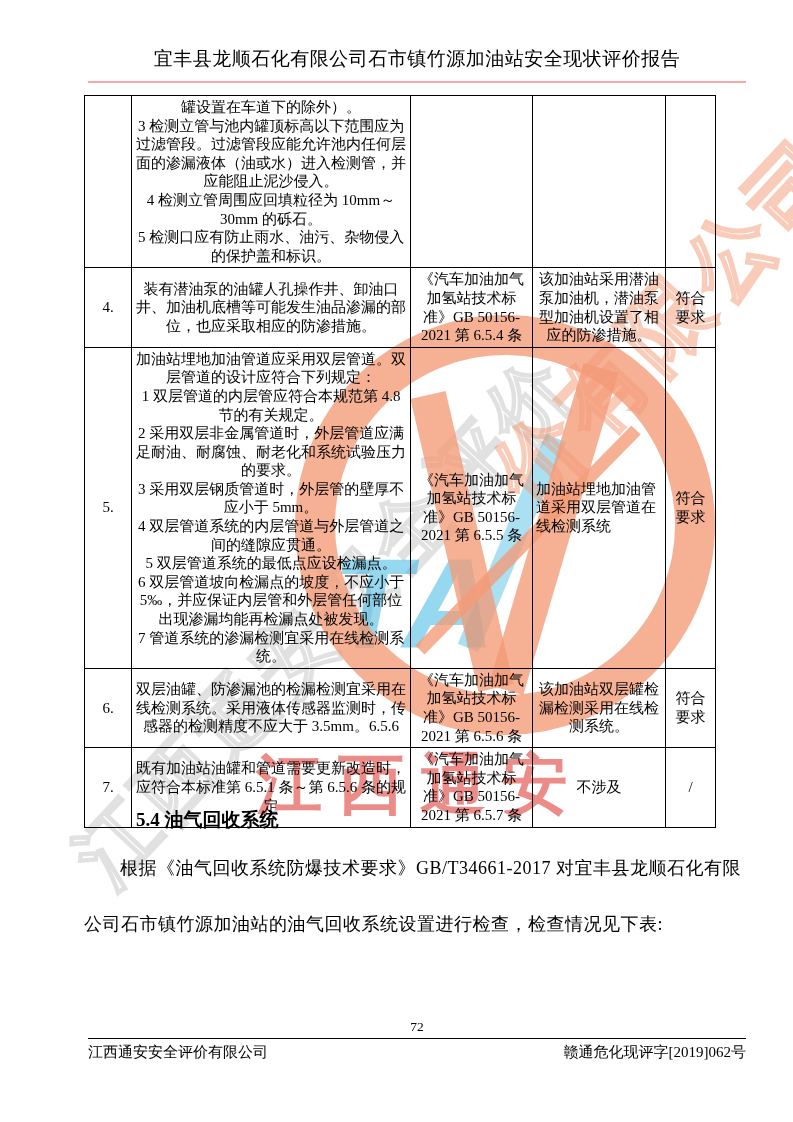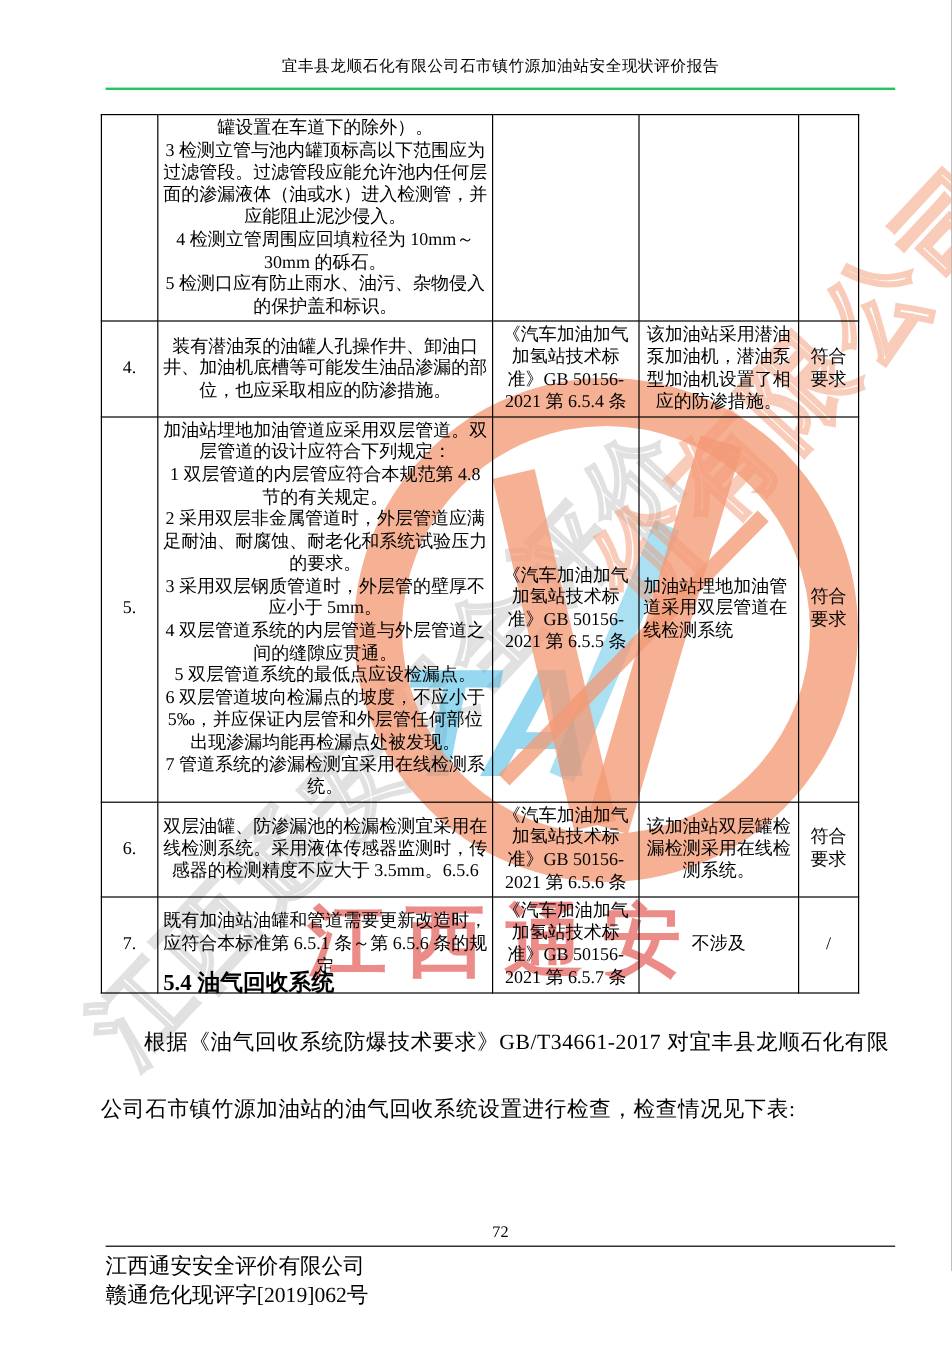--- a/index.html
+++ b/index.html
@@ -36,22 +36,22 @@
     position:absolute; left:256px; top:740px;
     font-size:66px; font-weight:900; letter-spacing:16px;
     color:rgba(221,46,38,0.55);
     font-family:"Liberation Sans","DejaVu Sans",sans-serif;
   }
   .wm-svg { position:absolute; left:0; top:0; }
 
   
   .header { position:absolute; top:46px; left:88px; width:658px; text-align:center; z-index:2; }
   .header-title {
-    font-size:13px; letter-spacing:0.5px; padding-bottom:9px;
-    border-bottom:2px solid #22c55e;
+    font-size:19px; letter-spacing:0.5px; padding-bottom:9px;
+    border-bottom:2px solid #fca5a5;
   }
 
   
   .check-table {
     position:absolute; top:95px; left:84px; width:631px; z-index:1;
     border-collapse:collapse; table-layout:fixed;
     font-size:15px; line-height:18.6px; background:transparent;
   }
   .check-table td {
     border:1.5px solid #000; padding:2px 3px;
@@ -67,21 +67,21 @@
   .p-body { margin:0; line-height:42px; text-indent:2em; letter-spacing:0.5px; }
   .p-body2 { margin:0; line-height:56px; text-indent:2em; letter-spacing:0.5px; }
   .sec-heading {
     margin:0; padding-left:52px; font-size:19px; font-weight:bold; line-height:40px;
   }
 
   
   .footer { position:absolute; top:1019px; left:88px; width:658px; z-index:2; }
   .page-num { text-align:center; font-size:13.5px; padding-bottom:3px; }
   .footer-rule { border-top:1.5px solid #000; }
-  .footer-row { display:flex; justify-content:space-between; font-size:18px; padding-top:4px;flex-direction:column; }
+  .footer-row { display:flex; justify-content:space-between; font-size:15px; padding-top:4px; }
 </style>
 </head>
 <body>
 
 <div class="page">
 
   <div class="watermark">
     <div class="wm-rot wm-company2">江西通安安全评价</div>
     <div class="wm-ta">TA</div>
     <svg class="wm-svg" width="793" height="1122" viewBox="0 0 793 1122">

